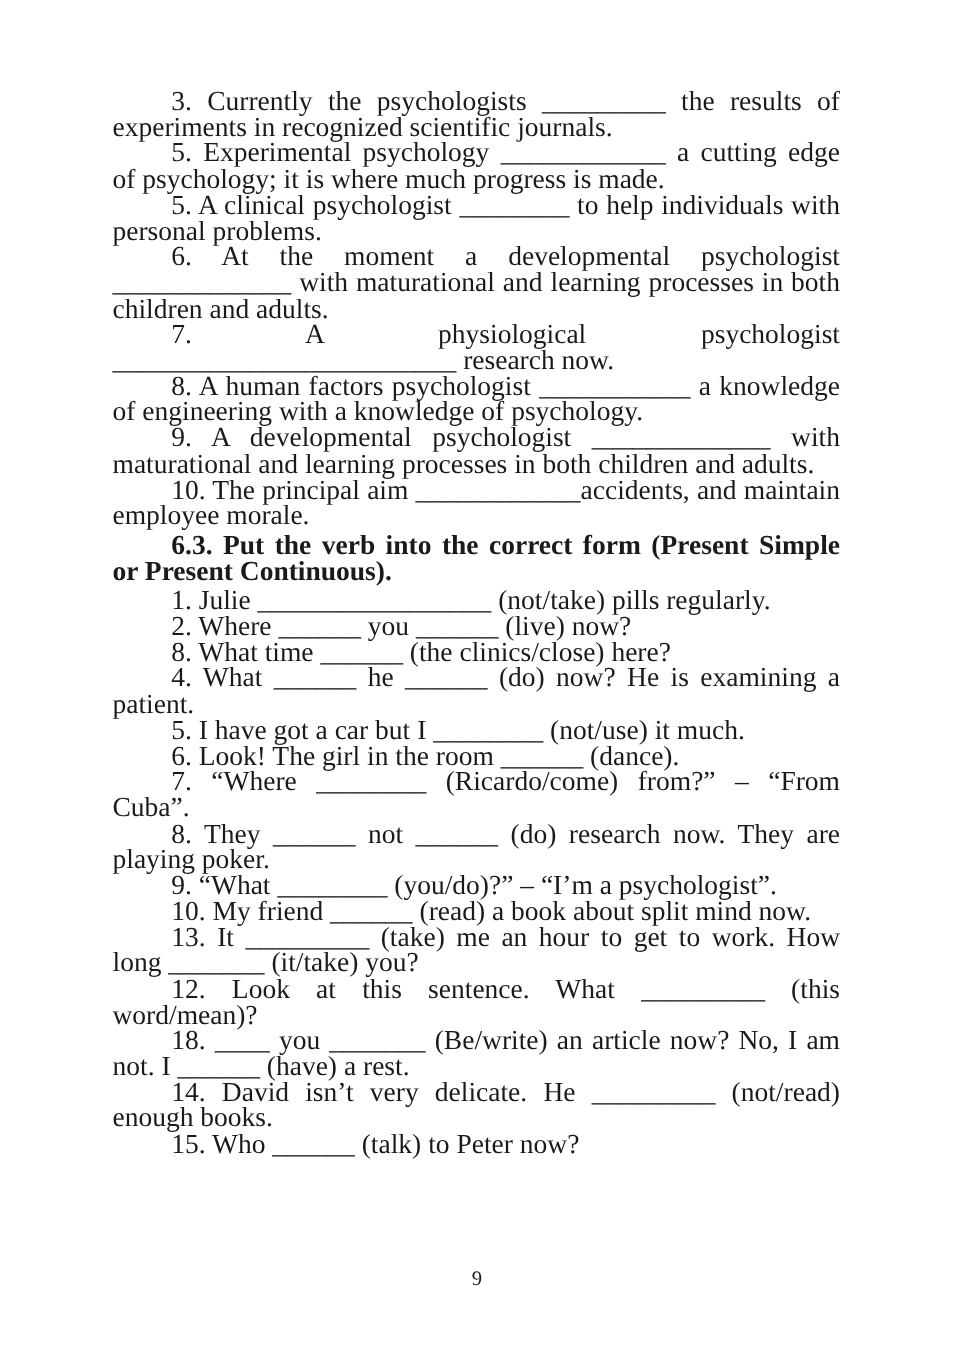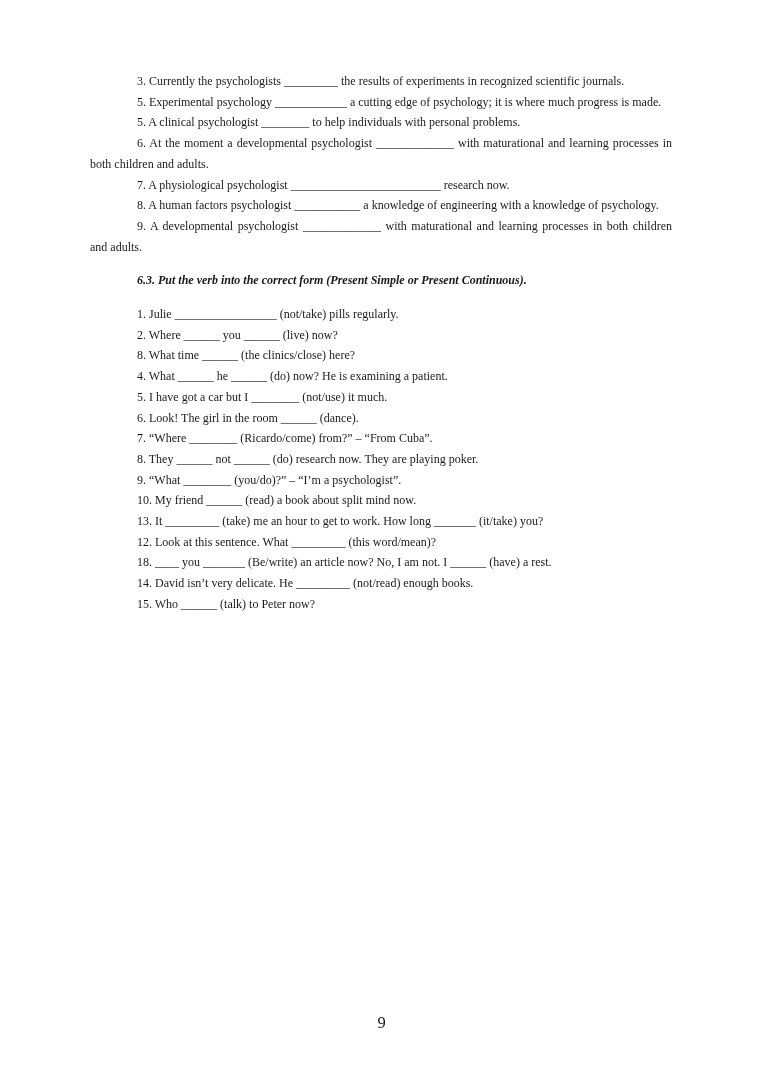--- a/index.html
+++ b/index.html
@@ -14,34 +14,33 @@
     background: #ffffff;
     color: #1a1a1a;
     font-family: "Liberation Serif", "DejaVu Serif", serif;
     overflow: hidden;
   }
   .content {
     position: absolute;
     top: 71px;
     left: 90px;
     width: 582px;
-    font-size: 12px;
+    font-size: 22px;
     line-height: 20.7px;
   }
   .content p {
     margin: 0;
     text-indent: 47px;
     text-align: justify;
   }
   .heading {
-    margin: 13px 0;
+    margin: 3px 0;
     text-indent: 47px;
     text-align: justify;
     font-weight: bold;
-    font-style: italic;
   }
   .bold-blank {
     font-weight: normal;
   }
   .page-number {
     position: absolute;
     top: 1013px;
     left: 0;
     width: 100%;
     text-align: center;
@@ -56,20 +55,21 @@
   <div class="content">
 
     <section>
       <p>3. Currently the psychologists _________ the results of experiments in recognized scientific journals.</p>
       <p>5. Experimental psychology ____________ a cutting edge of psychology; it is where much progress is made.</p>
       <p>5. A clinical psychologist ________ to help individuals with personal problems.</p>
       <p>6. At the moment a developmental psychologist _____________ with maturational and learning processes in both children and adults.</p>
       <p>7. A physiological psychologist _________________________ research now.</p>
       <p>8. A human factors psychologist ___________ a knowledge of engineering with a knowledge of psychology.</p>
       <p>9. A developmental psychologist _____________ with maturational and learning processes in both children and adults.</p>
+      <p>10. The principal aim ____________accidents, and maintain employee morale.</p>
     </section>
 
     <div class="heading">6.3. Put the verb into the correct form (Present Simple or Present Continuous).</div>
 
     <section>
       <p>1. Julie _________________ (not/take) pills regularly.</p>
       <p>2. Where ______ you ______ (live) now?</p>
       <p>8. What time ______ (the clinics/close) here?</p>
       <p>4. What ______ he ______ (do) now? He is examining a patient.</p>
       <p>5. I have got a car but I ________ (not/use) it much.</p>

